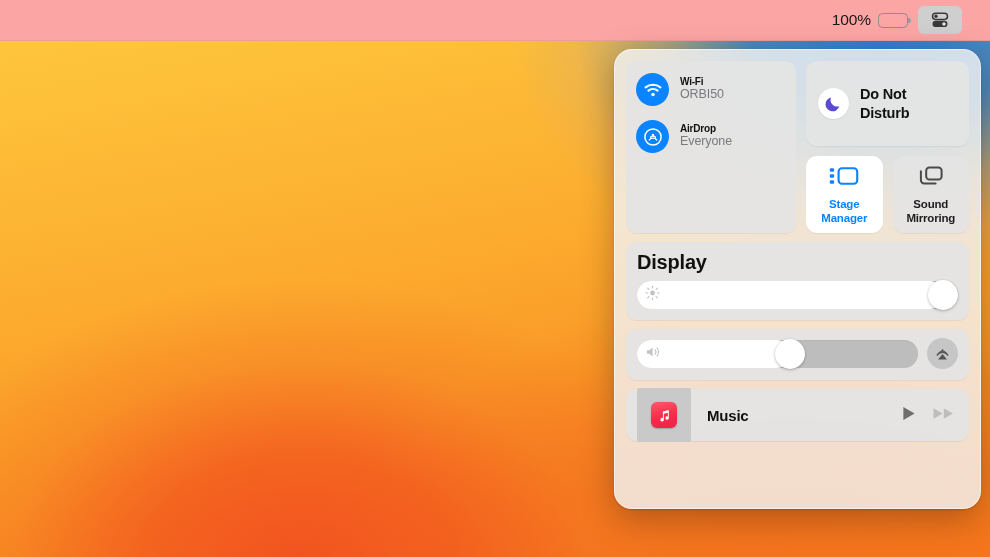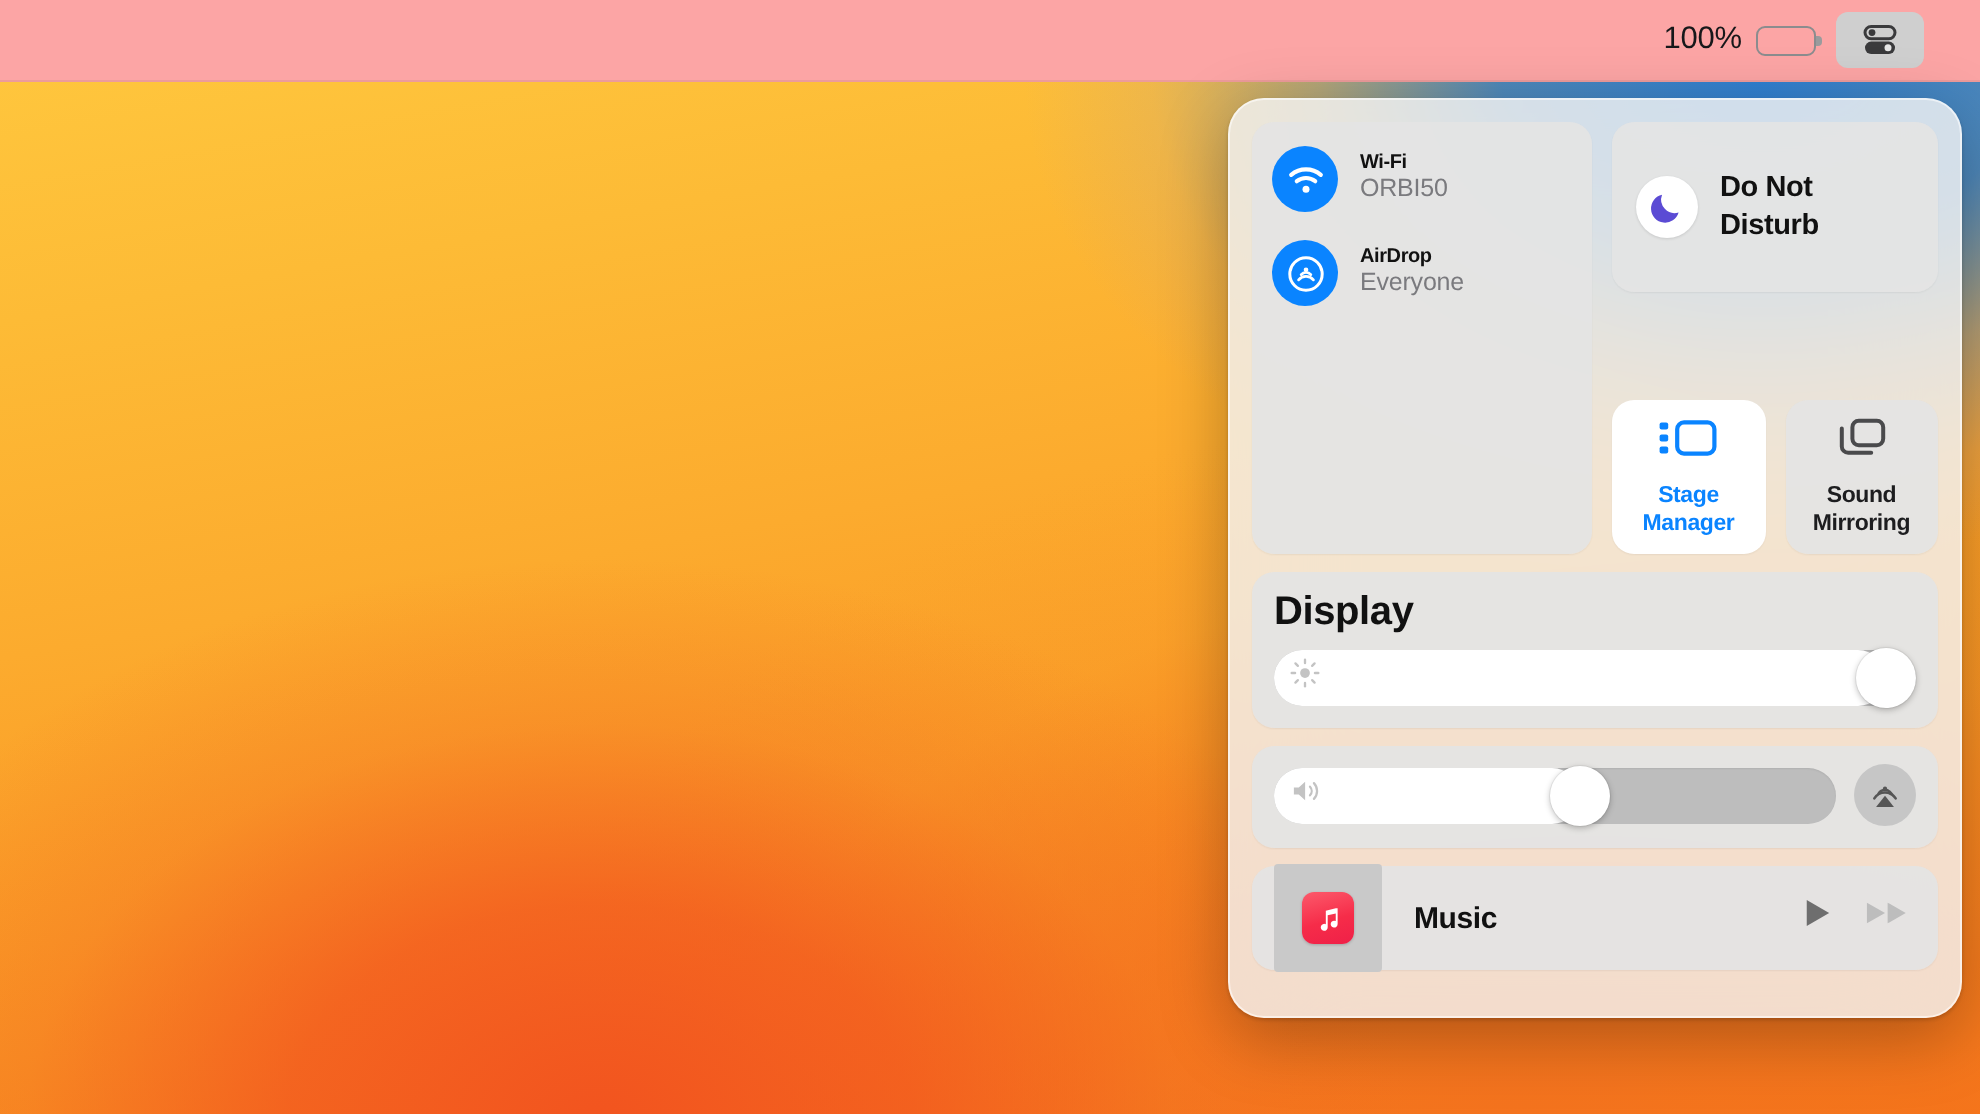--- a/index.html
+++ b/index.html
@@ -85,21 +85,20 @@
     display:flex; align-items:center; justify-content:center; flex:0 0 31px;
     box-shadow:0 0.5px 1.5px rgba(0,0,0,0.12);
   }
   .dnd-label { font-size:14.5px; font-weight:bold; color:#111; line-height:1.28; letter-spacing:-0.2px; }
 
   .tile-row { display:flex; gap:10px; }
   .tile {
     width:76.5px; height:77px; border-radius:11px;
     display:flex; flex-direction:column; align-items:center; justify-content:center; gap:6px;
     box-shadow:0 0.5px 1px rgba(0,0,0,0.06);
-    margin-top:44px;
   }
   .tile.active { background:#ffffff; }
   .tile.inactive { background:rgba(228,228,228,0.92); }
   .tile-label { font-size:11.5px; font-weight:bold; text-align:center; line-height:1.18; letter-spacing:-0.2px; }
   .tile.active .tile-label { color:#0a84ff; }
   .tile.inactive .tile-label { color:#1d1d1f; }
 
   
   .slider-module { padding:9px 11px 11px 11px; }
   .slider-title { font-size:20px; font-weight:bold; color:#111; letter-spacing:-0.2px; margin-bottom:7px; }

